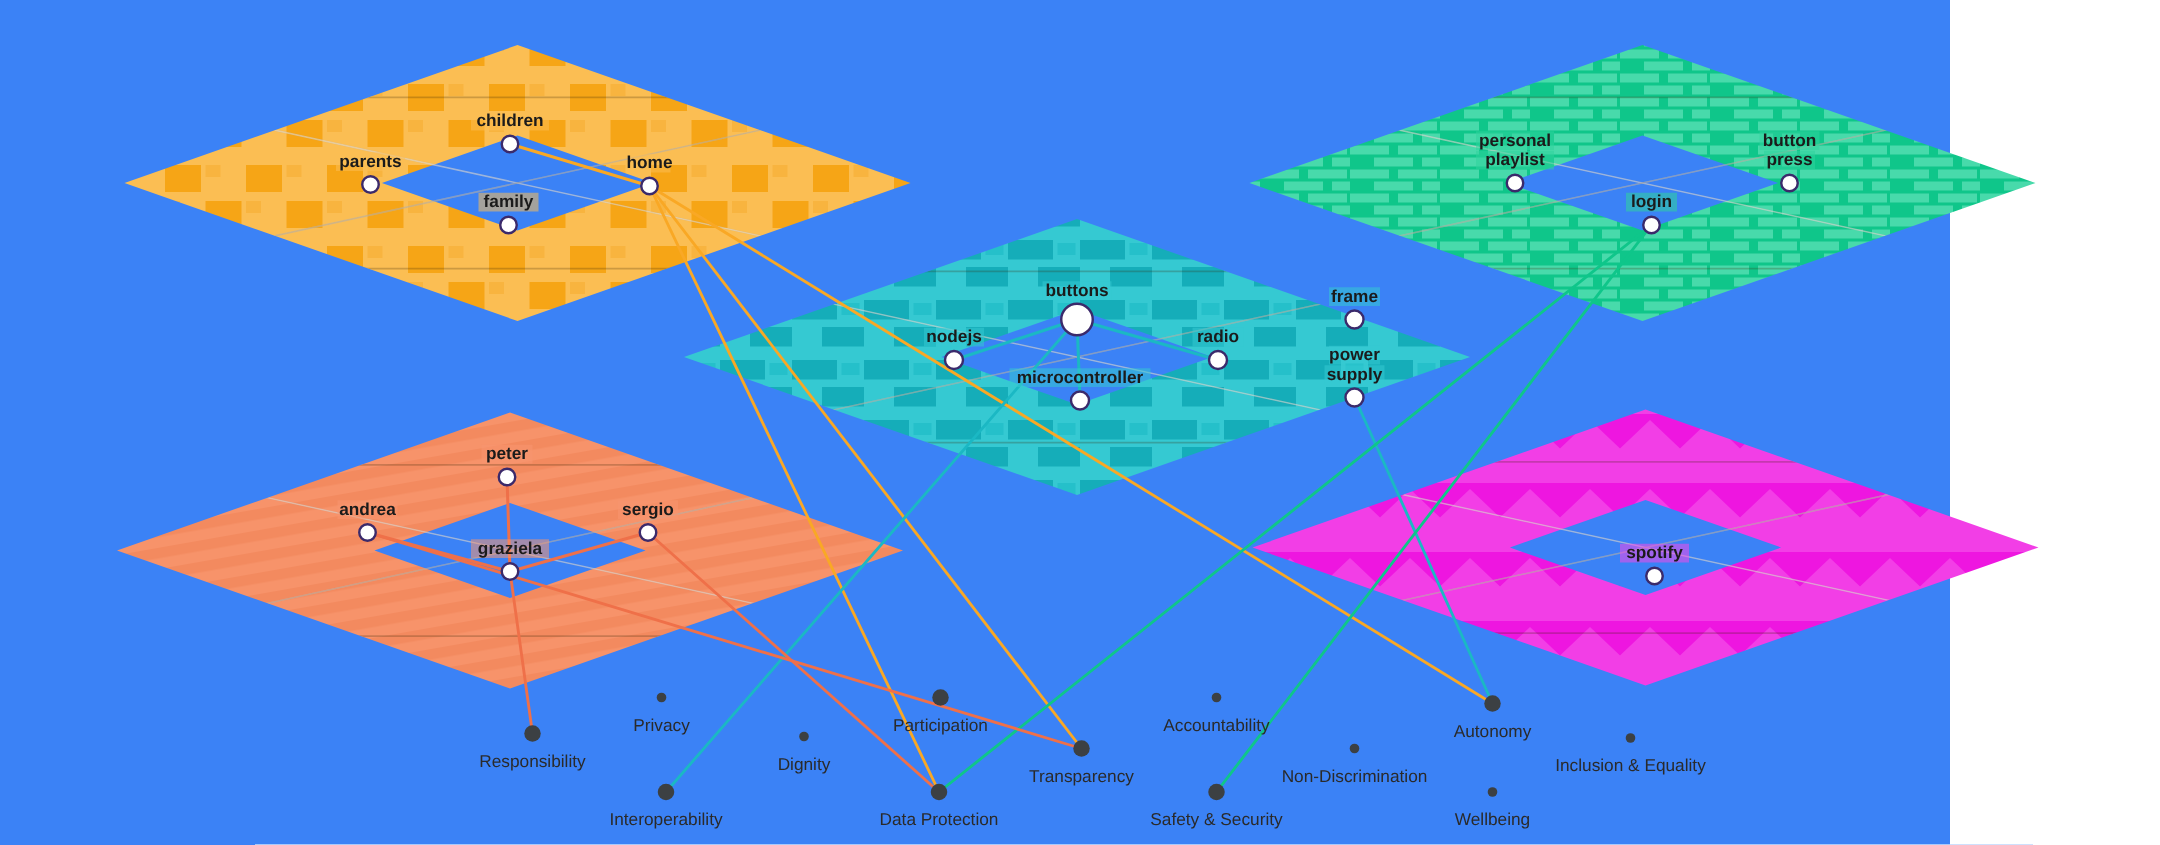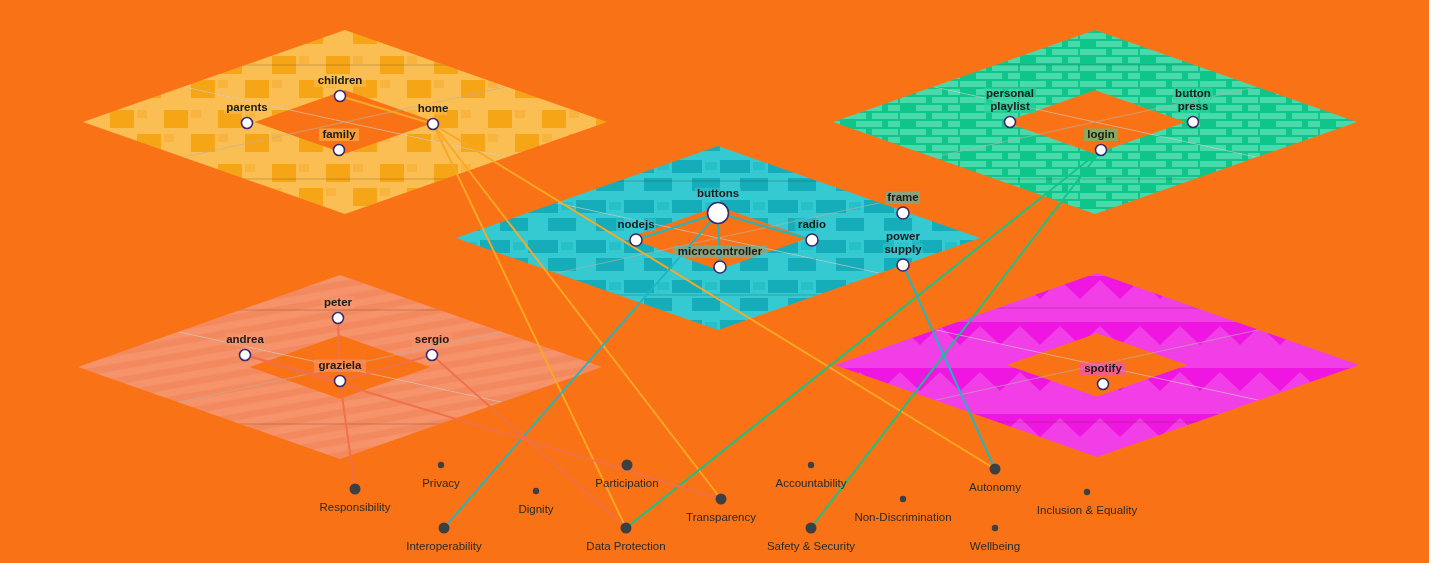--- a/index.html
+++ b/index.html
@@ -1,17 +1,17 @@
 <!DOCTYPE html>
 <html><head>
 <meta charset="utf-8">
 <style>
   html,body{margin:0;padding:0;background:#ffffff;}
   body{width:1440px;height:563px;overflow:hidden;font-family:"Liberation Sans",sans-serif;}
-  #stage{position:relative;width:1429px;height:563px;background:#f97316;}
+  #stage{position:relative;width:1300px;height:563px;background:#3b82f6;}
   svg#viz{position:absolute;left:0;top:0;width:1440px;height:563px;display:block;}
   .node-label{font-family:"Liberation Sans",sans-serif;font-size:11.5px;font-weight:700;fill:#1b1b1b;text-anchor:middle;paint-order:stroke;}
   .principle-label{font-family:"Liberation Sans",sans-serif;font-size:11.5px;font-weight:400;fill:#2a2a2a;text-anchor:middle;}
 </style>
 </head>
 <body>
 
 <div id="stage">
   <svg id="viz" viewBox="0 0 1440 563">
     <defs>

